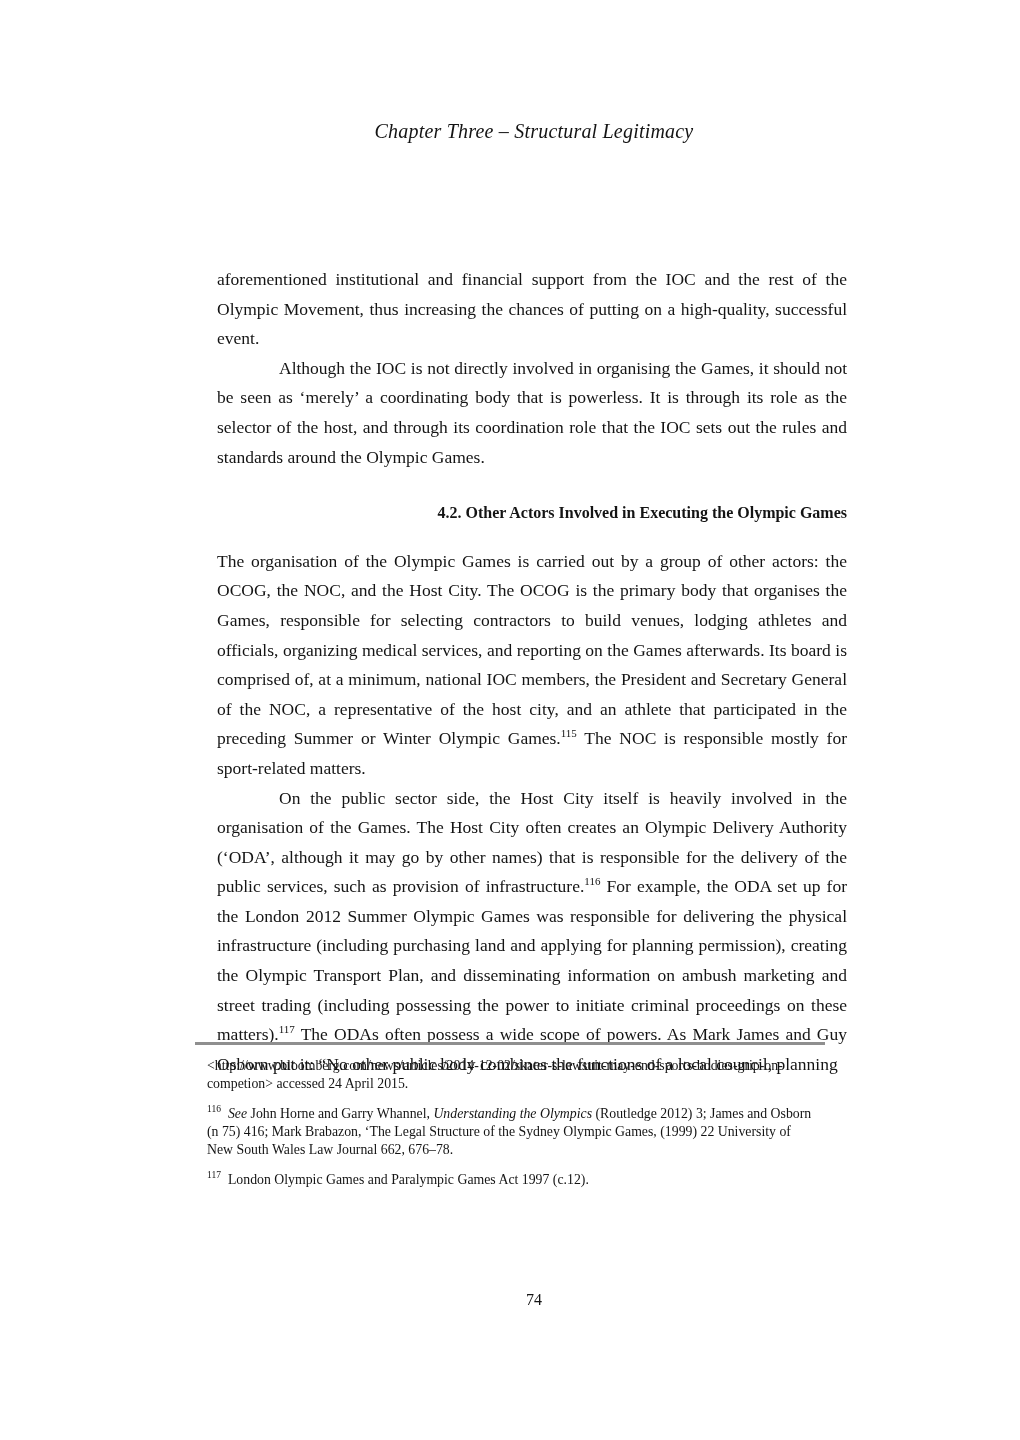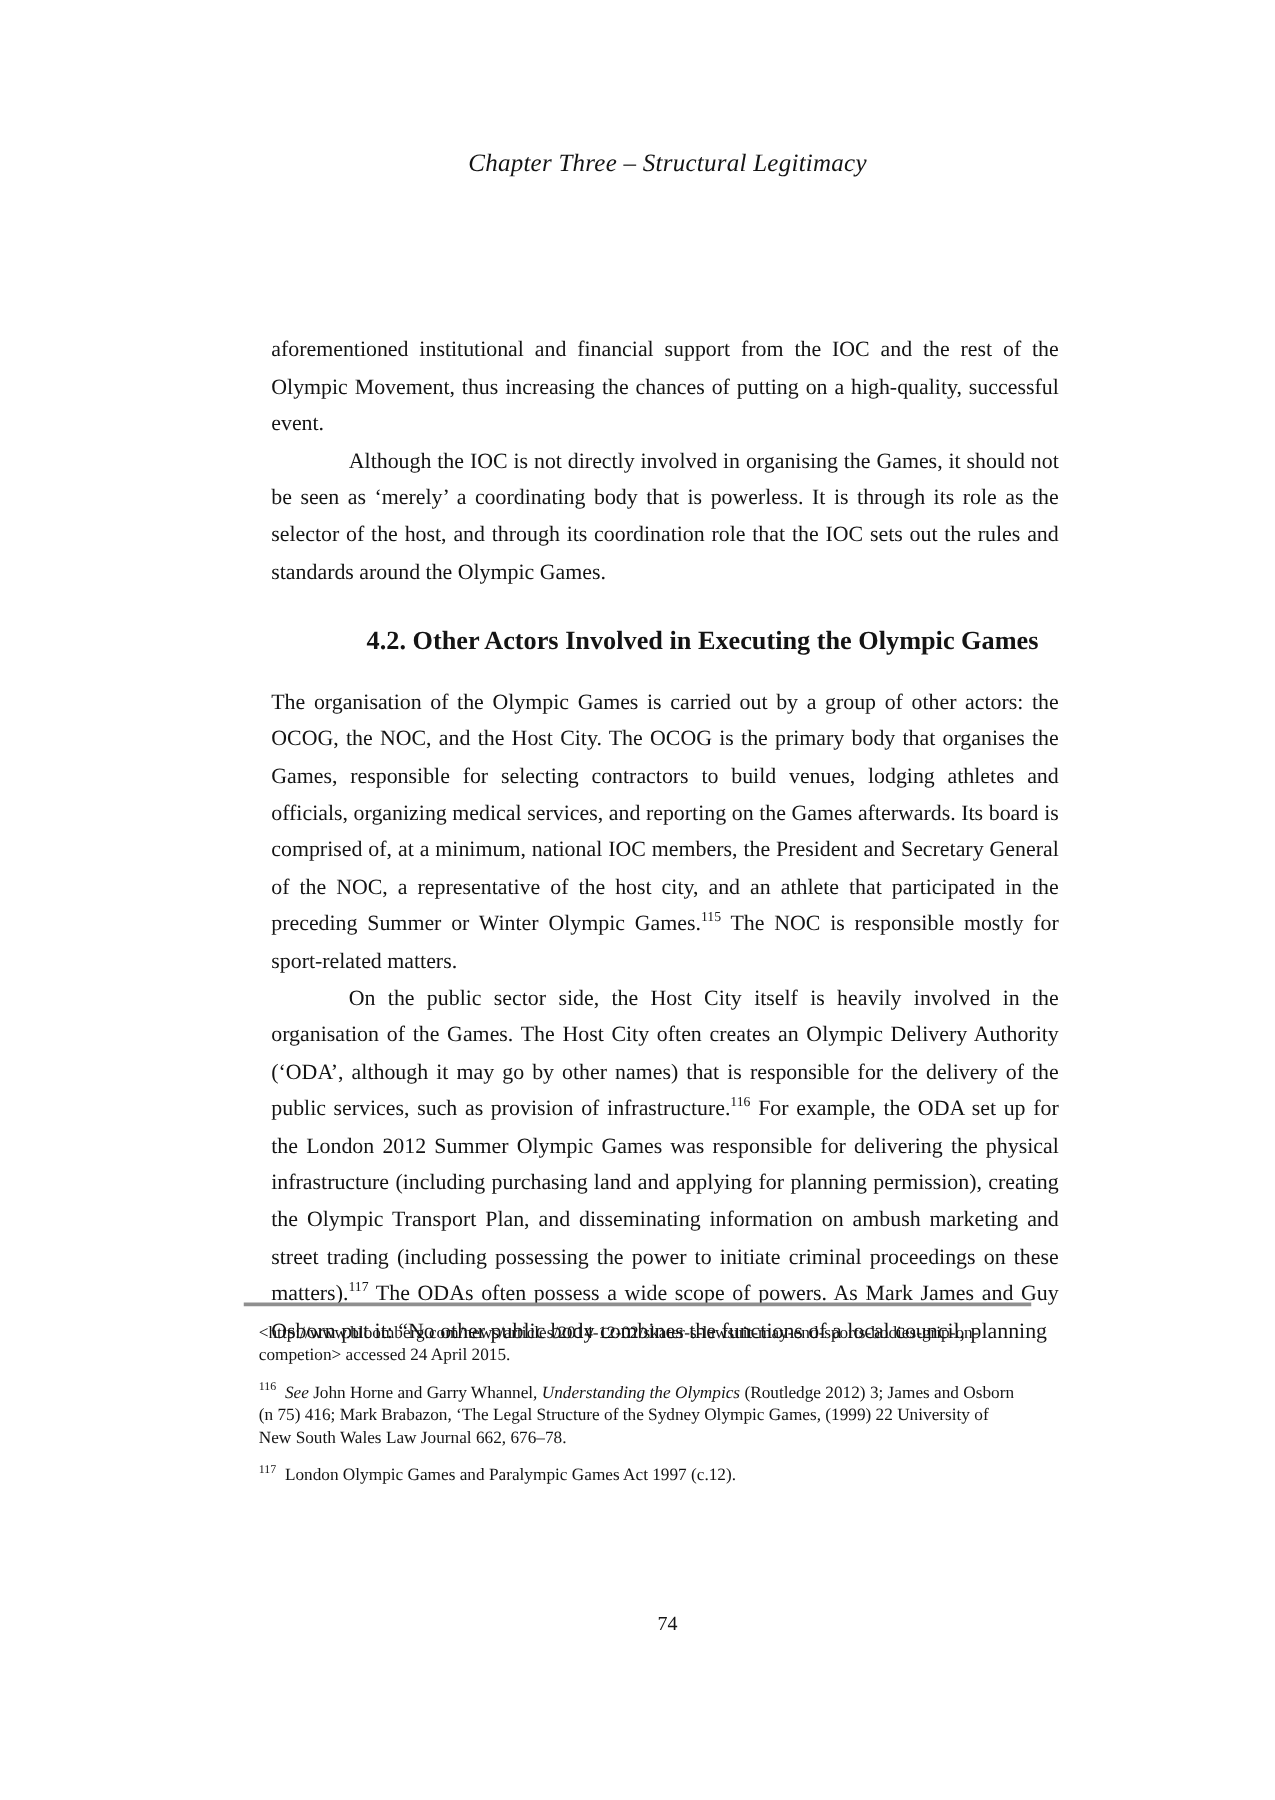--- a/index.html
+++ b/index.html
@@ -35,24 +35,24 @@
     margin-left: 22px;
   }
   .para { margin: 0; }
   .para.indent { text-indent: 62px; }
   .content sup {
     font-size: 11px;
     line-height: 0;
     vertical-align: super;
   }
   .section-heading {
-    font-size: 21px;
+    font-size: 16px;
     font-weight: bold;
     margin: 26px 0 19px 60px;
-    text-align: center;
+    text-align: right;
     line-height: 29.6px;
   }
   .footnotes {
     position: absolute;
     top: 1042px;
     left: 195px;
     width: 630px;
     font-size: 13.8px;
     line-height: 18px;
     text-align: left;

